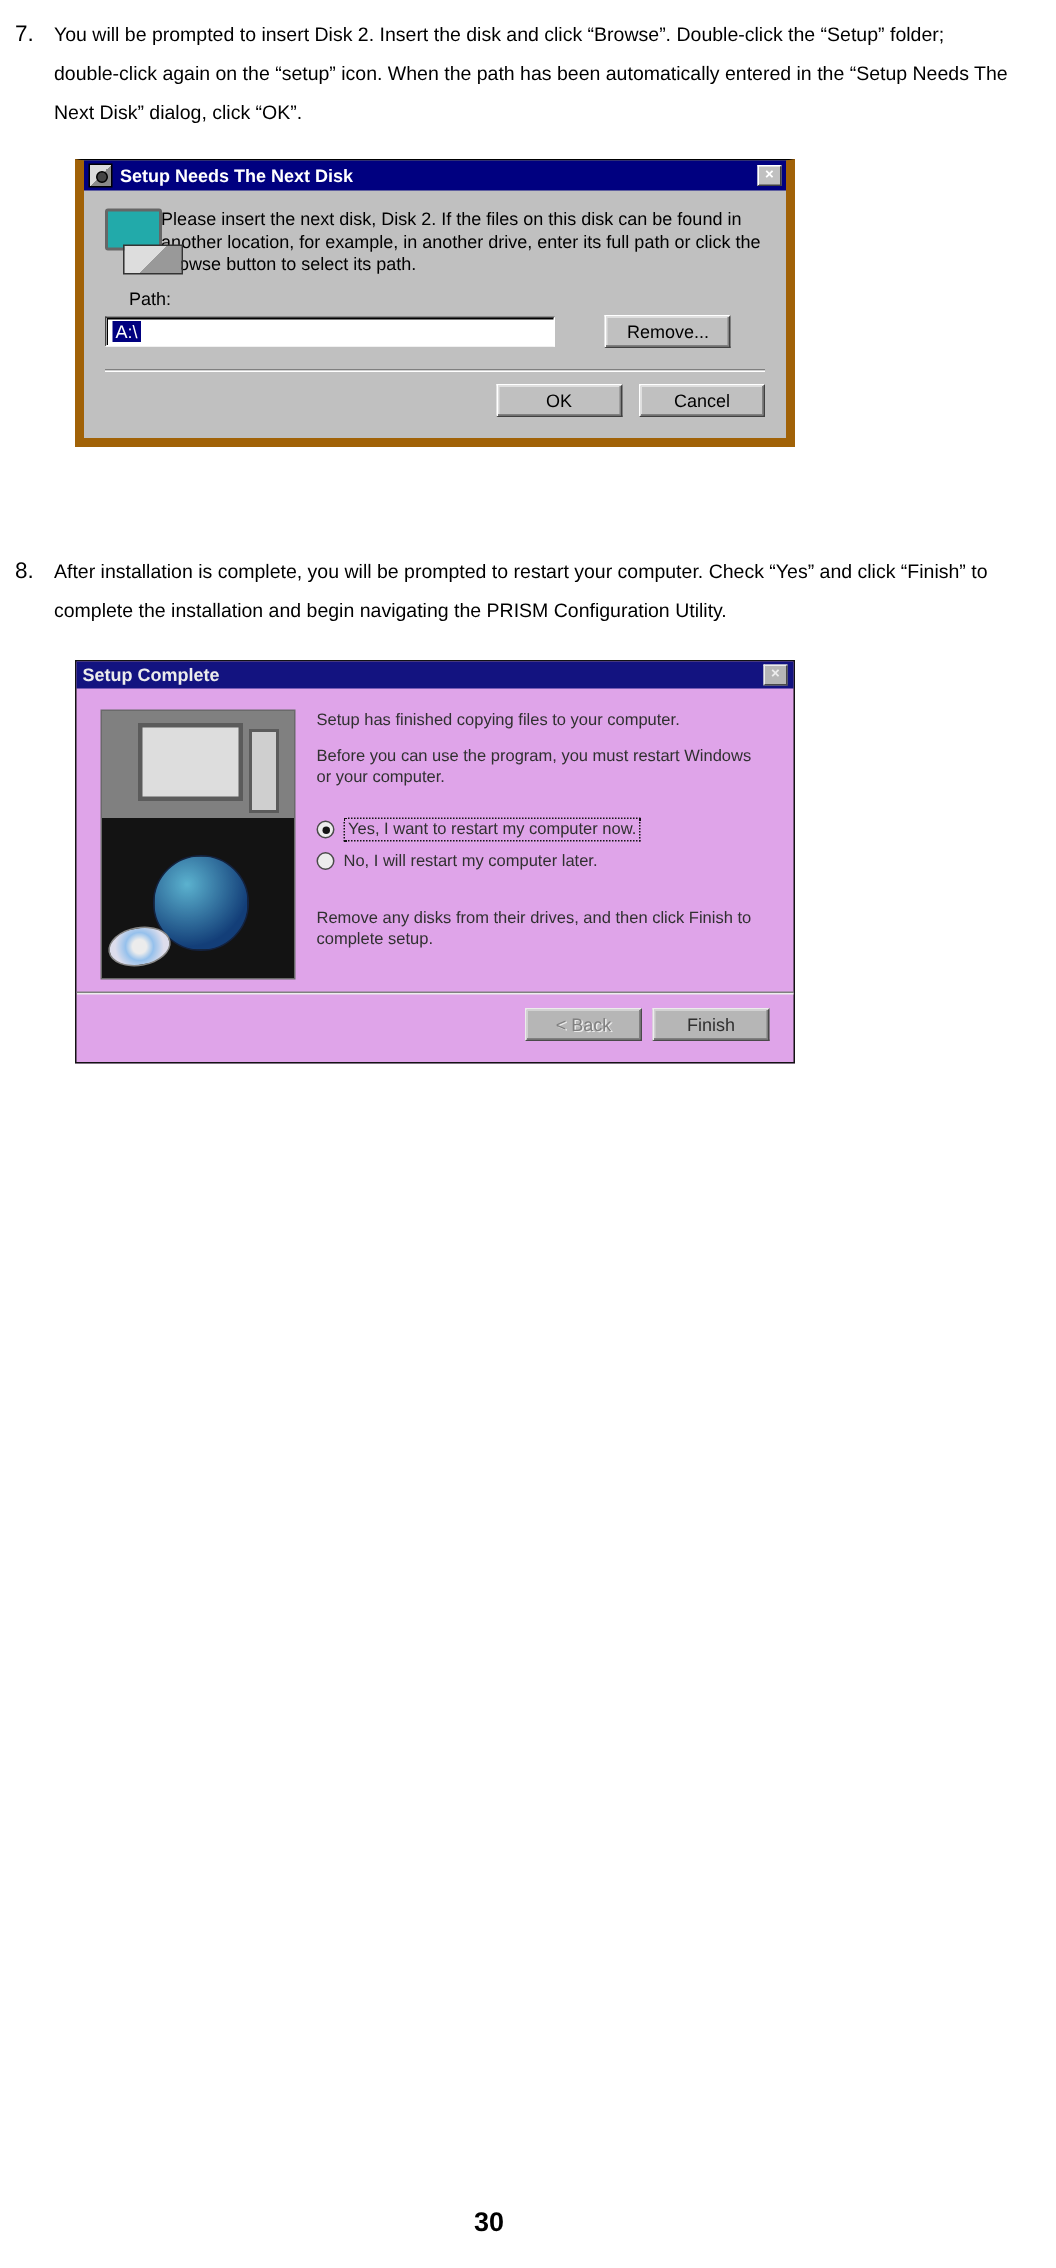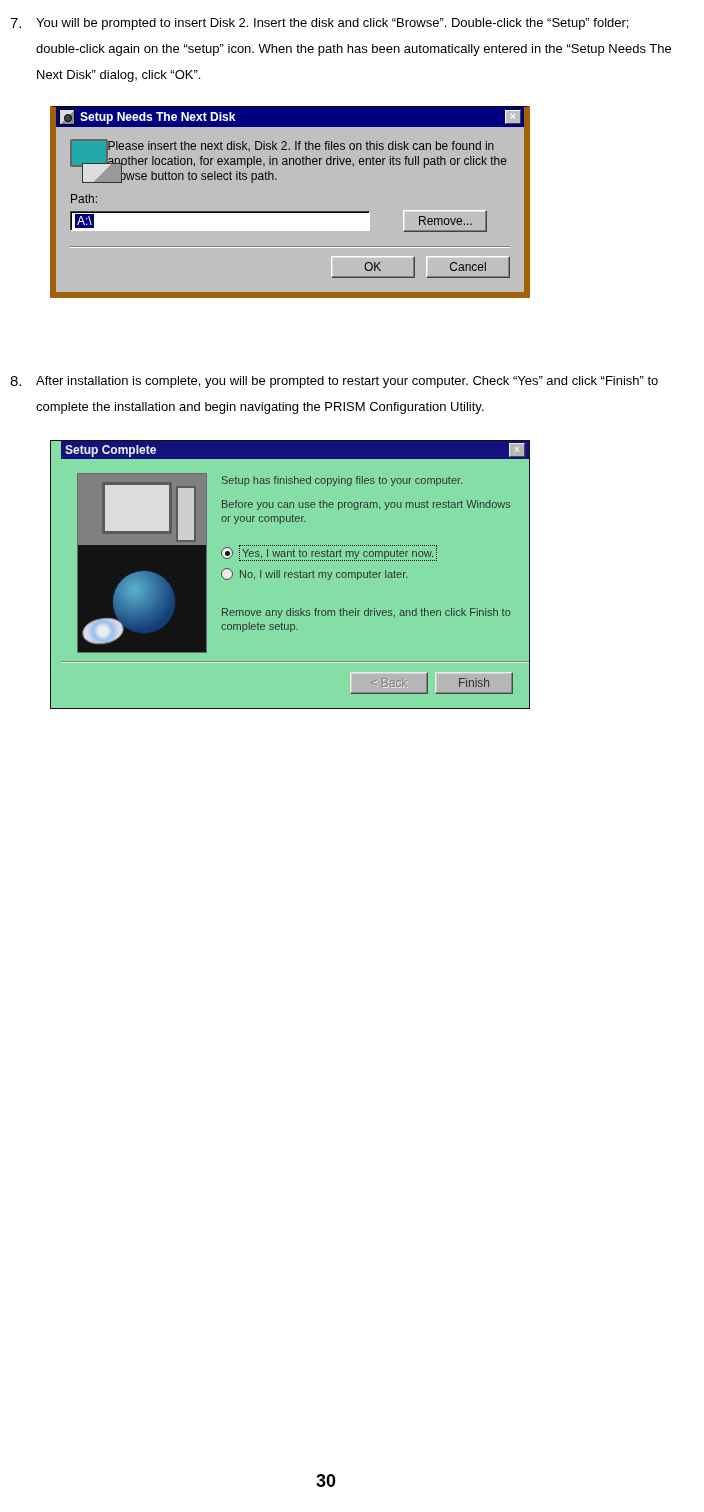--- a/index.html
+++ b/index.html
@@ -87,21 +87,21 @@
   }
   .install-ico .dsk{
     position:absolute; bottom:0; left:12px; width:40px; height:20px;
     background: linear-gradient(135deg,#ddd 0 50%,#999 50% 100%);
     border:1px solid #333;
   }
   .dlg1-text { line-height: 15px; }
   .pathrow {
     padding: 0 14px 4px 14px;
   }
-  .pathrow label { display:block; margin-bottom:4px; }
+  .pathrow label { display:block; margin-bottom:4px;margin-left:16px; }
   .path-input {
     display:inline-block;
     width: 300px;
     background:#fff;
     border:1px solid #808080;
     border-top-color:#404040; border-left-color:#404040;
     border-right-color:#fff; border-bottom-color:#fff;
     box-shadow: inset 1px 1px 0 #000;
     padding: 2px 4px;
     height: 20px;
@@ -137,24 +137,23 @@
 
   .spacer1 { height: 70px; }
 
   
   .dialog2 {
     width: 480px;
     margin: 20px 0 0 40px;
     font-family: Tahoma, Arial, sans-serif;
     font-size: 11px;
     border: 1px solid #000;
-    background: #86efac;
+    background: #f0abfc;
     filter: blur(0.4px) contrast(0.85);
     color: #222;
-    padding-left: 10px;
   }
   .titlebar2 {
     display:flex; align-items:center; justify-content:space-between;
     background:#000080; color:#fff;
     padding: 2px 4px;
     font-weight:bold; font-size:12px;
   }
   .dlg2-body {
     display:flex;
     padding: 14px 16px 8px 16px;

